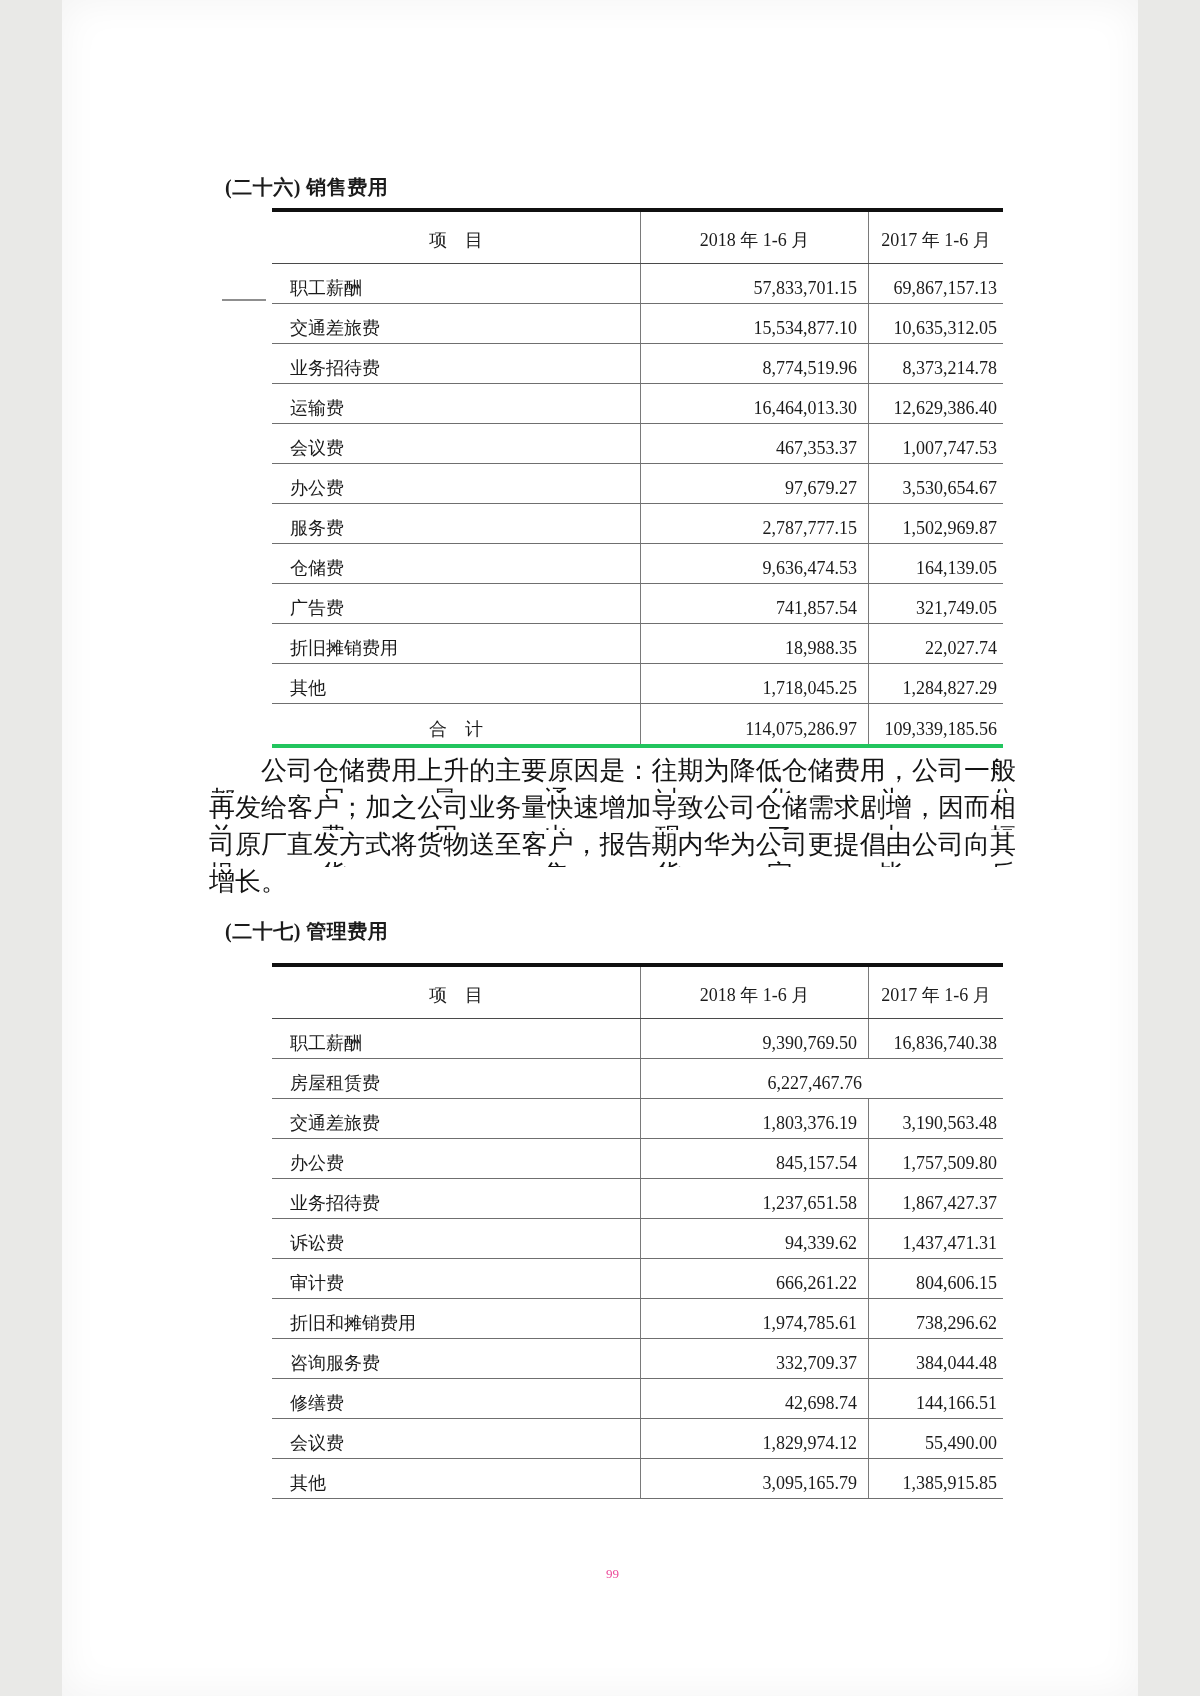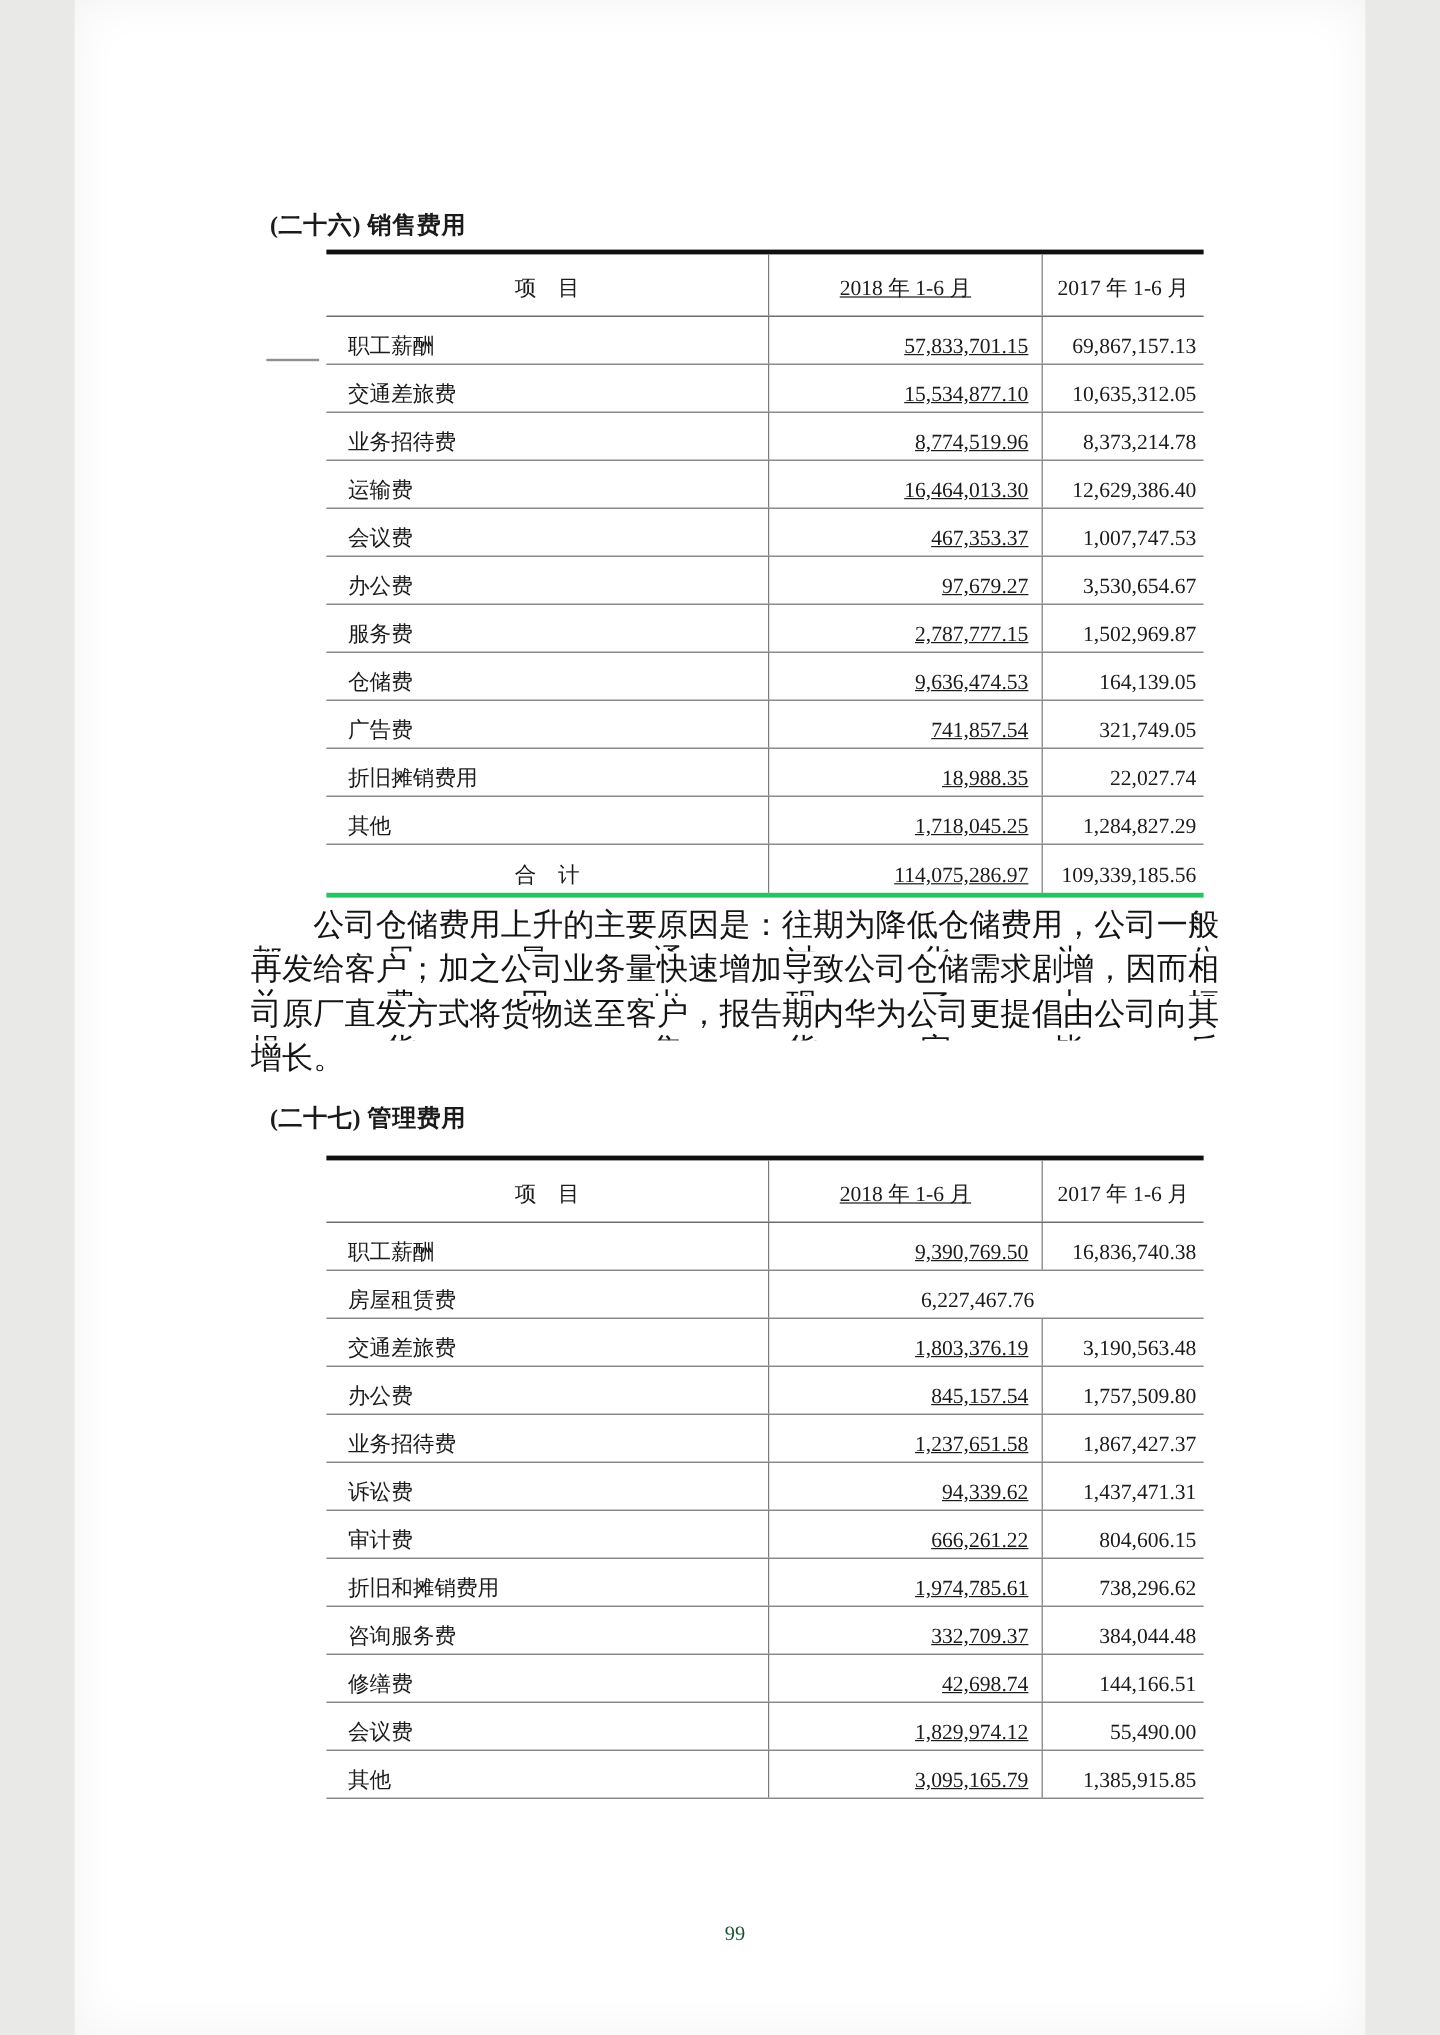--- a/index.html
+++ b/index.html
@@ -40,21 +40,21 @@
     display:flex;align-items:flex-end;
     padding-bottom:6px;box-sizing:border-box;
     font-size:18px;line-height:1;
     overflow:hidden;white-space:nowrap;
   }
   .t-row > div:nth-child(2),
   .t-row > div:nth-child(3){
     border-left:1px solid #7a7a7a;
   }
   .c-label{justify-content:flex-start;padding-left:18px;}
-  .c-num{justify-content:flex-end;padding-right:11px;text-decoration:underline;}
+  .c-num{justify-content:flex-end;padding-right:11px;}
   .c-num2{justify-content:flex-end;padding-right:6px;}
 
   .t-head{height:52px;border-bottom:1px solid #4a4a4a;}
   .t-head > div{align-items:center;justify-content:center;padding:4px 0 0 0;}
 
   .t-total{height:44px;border-bottom:4px solid #22c55e;}
   .t-total .c-label{justify-content:center;padding-left:0;}
 
   .body-paragraph{
     position:absolute;left:147px;top:756px;width:807px;
@@ -71,21 +71,21 @@
   .para-line.last-line{
     text-align:left;-moz-text-align-last:left;text-align-last:left;
   }
 
   .margin-dash{
     position:absolute;left:160px;top:299px;
     width:44px;height:2px;background:#8f8f8f;
   }
   .page-number{
     position:absolute;left:147px;top:1566px;width:807px;
-    text-align:center;font-size:17px;color:#14532d;margin-top:36px;
+    text-align:center;font-size:13px;color:#ec4899;
   }
 </style>
 </head>
 <body>
 
 <div class="doc-page">
 
   <div class="margin-dash"></div>
 
   <div id="title-1" class="section-title">(二十六) 销售费用</div>

